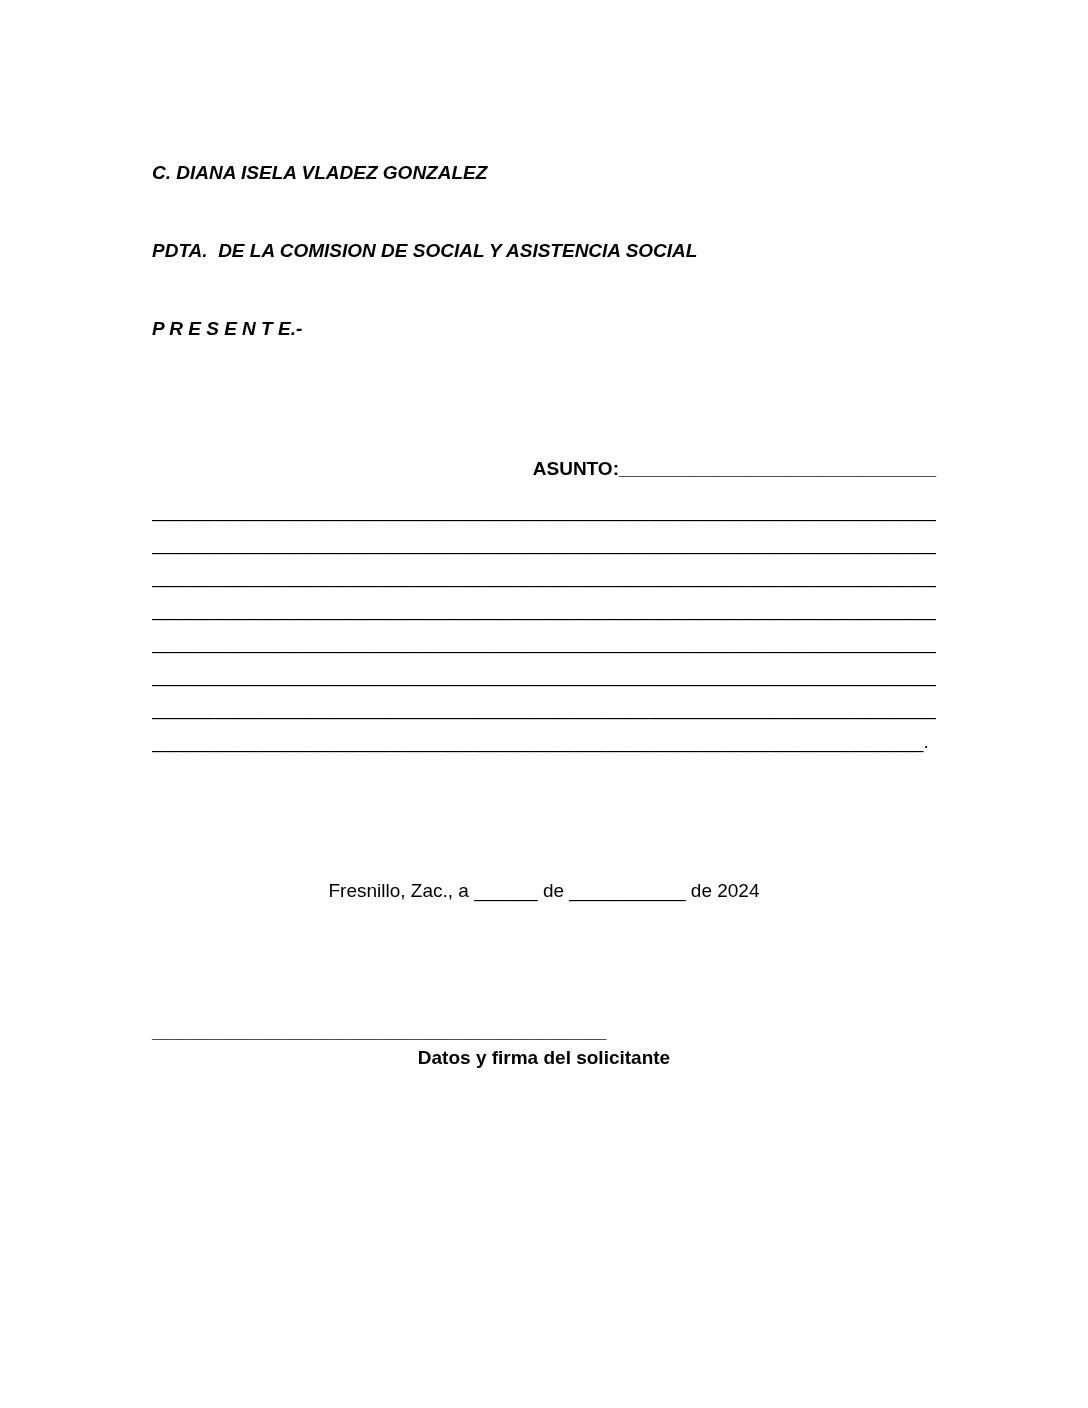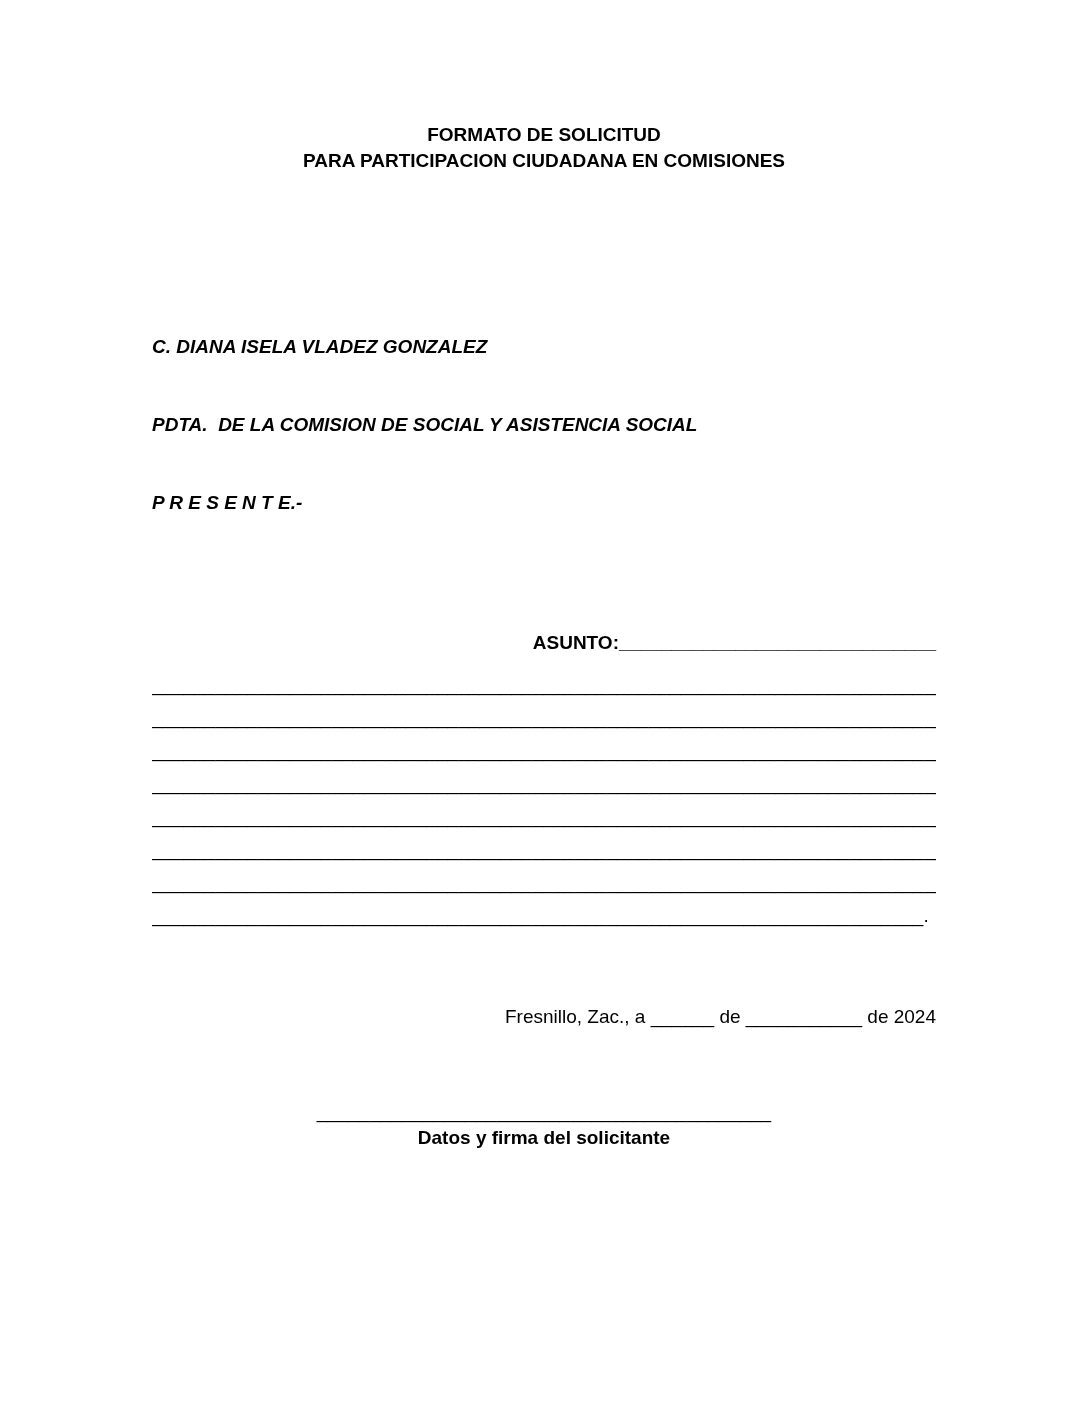--- a/index.html
+++ b/index.html
@@ -48,45 +48,40 @@
     margin-top: 12px;
   }
   .bl {
     line-height: 33px;
     height: 33px;
     white-space: nowrap;
     overflow: hidden;
     letter-spacing: 0;
   }
   .date {
-    margin-top: 72px;
-    text-align: right;
+    margin-top: 120px;
+    text-align: center;
     line-height: 26px;
   }
   .sig {
-    margin-top: 69px;
-    text-align: center;
-    font-weight: normal;
+    margin-top: 115px;
+    font-weight: bold;
     line-height: 26px;
   }
   .sig-caption {
     text-align: center;
     font-weight: bold;
     line-height: 26px;
   }
 </style>
 </head>
 <body>
 
 <div class="page">
 
-  <div class="title">
-    <div>FORMATO DE SOLICITUD</div>
-    <div>PARA PARTICIPACION CIUDADANA EN COMISIONES</div>
-  </div>
 
   <div class="recipient">
     <div>C. DIANA ISELA VLADEZ GONZALEZ</div>
     <div>PDTA.  DE LA COMISION DE SOCIAL Y ASISTENCIA SOCIAL</div>
     <div>P R E S E N T E.-</div>
   </div>
 
   <div class="subject">
     <span>ASUNTO:</span><span>______________________________</span>
   </div>

